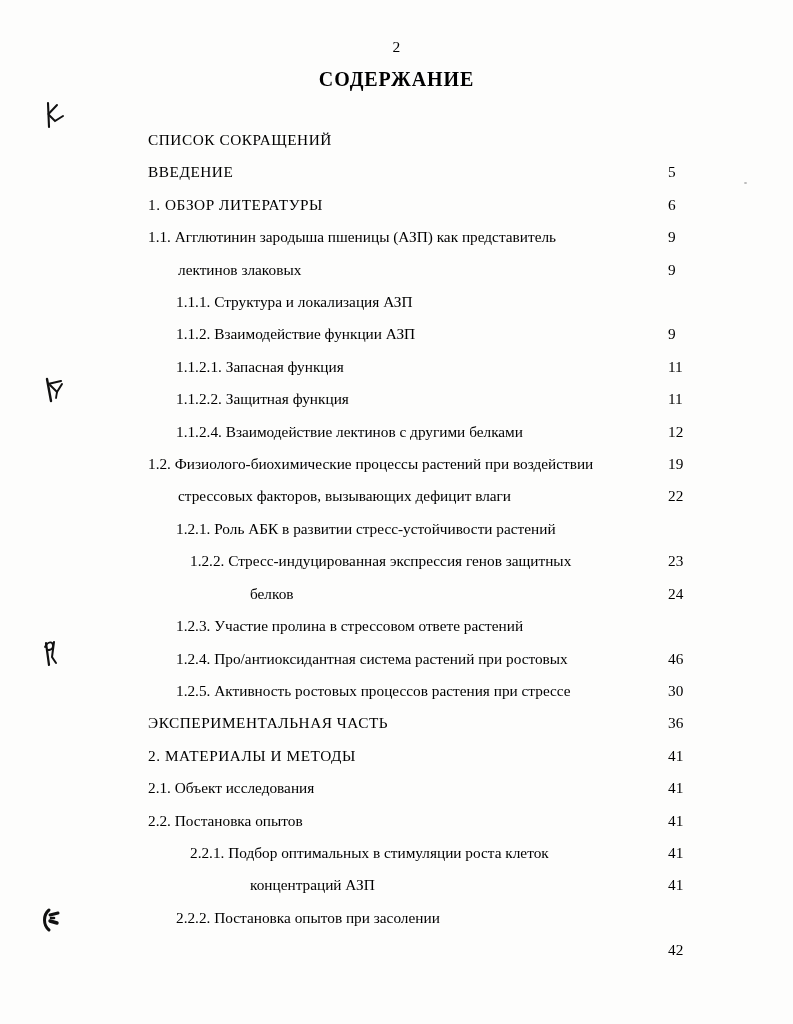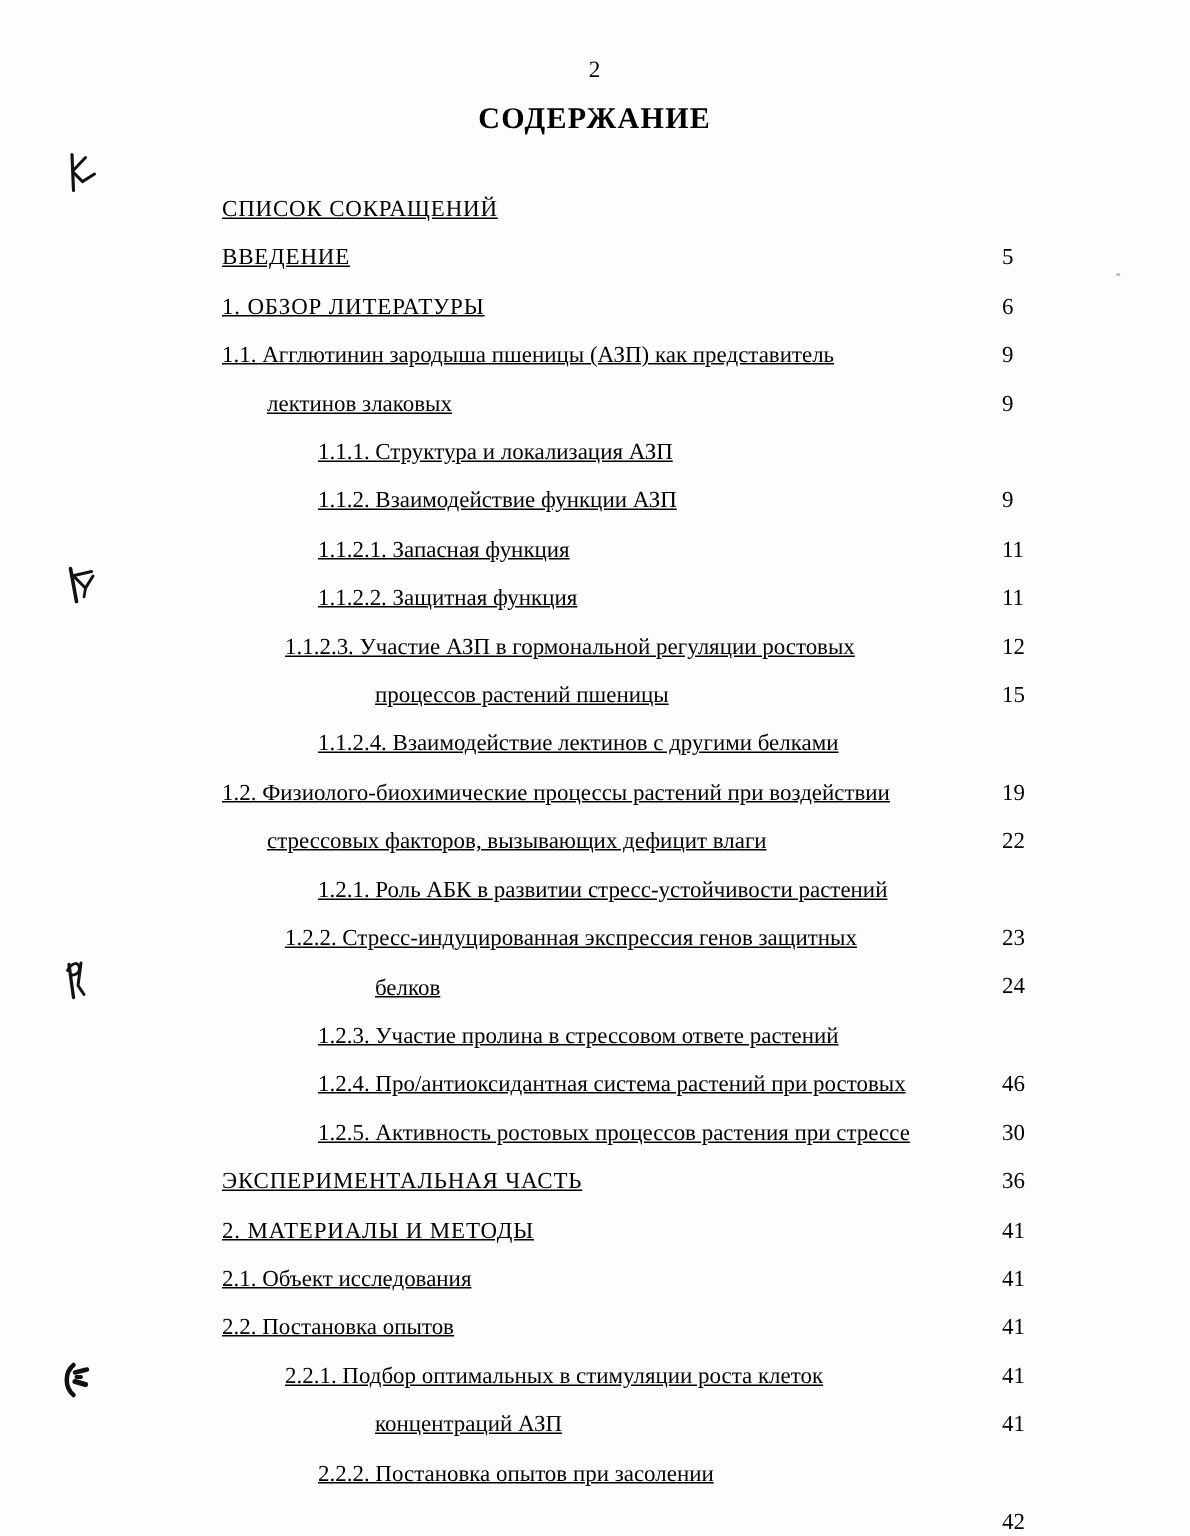--- a/index.html
+++ b/index.html
@@ -55,34 +55,33 @@
     margin: 0 0 0 0;
     padding: 0;
   }
 
   
   .entry-text {
     width: 500px;
     font-size: 15.3px;
     line-height: 32.4px;
     white-space: pre-wrap;
-    text-decoration: underline;
   }
   .entry.justify .entry-text {
     text-align: justify;
     text-align-last: left;
   }
   .entry.caps .entry-text {
     letter-spacing: 0.55px;
   }
 
   
   .lvl0 > .entry-text { margin-left: 0px;  width: 500px; }
   .lvl1 > .entry-text { margin-left: 0px;  width: 500px; }
-  .lvl2 > .entry-text { margin-left: 64px; width: 458px; }
+  .lvl2 > .entry-text { margin-left: 28px; width: 458px; }
   .lvl3 > .entry-text { margin-left: 42px; width: 458px; }
 
   
   .lvl1.wrap > .entry-text { text-indent: 0; padding-left: 30px; margin-left: -30px; }
   .lvl1.wrap > .entry-text > .cont,
   .lvl2.wrap > .entry-text > .cont,
   .lvl3.wrap > .entry-text > .cont { display: block; }
   .lvl1.wrap > .entry-text > .cont { padding-left: 30px; }
   .lvl2.wrap > .entry-text > .cont,
   .lvl3.wrap > .entry-text > .cont { padding-left: 60px; }
@@ -152,24 +151,20 @@
         <div class="pnum">11</div>
       </div>
       <div class="entry lvl2">
         <div class="entry-text">1.1.2.1. Запасная функция</div>
         <div class="pnum">11</div>
       </div>
       <div class="entry lvl2">
         <div class="entry-text">1.1.2.2. Защитная функция</div>
         <div class="pnum">12</div>
       </div>
-      <div class="entry lvl3 justify wrap">
-        <div class="entry-text">1.1.2.3. Участие АЗП в гормональной регуляции ростовых<span class="cont">процессов растений пшеницы</span></div>
-        <div class="pnum second-line">15</div>
-      </div>
       <div class="entry lvl2">
         <div class="entry-text">1.1.2.4. Взаимодействие лектинов с другими белками</div>
         <div class="pnum">19</div>
       </div>
       <div class="entry lvl1 justify wrap">
         <div class="entry-text">1.2. Физиолого-биохимические процессы растений при воздействии<span class="cont">стрессовых факторов, вызывающих дефицит влаги</span></div>
         <div class="pnum second-line">22</div>
       </div>
       <div class="entry lvl2">
         <div class="entry-text">1.2.1. Роль АБК в развитии стресс-устойчивости растений</div>

